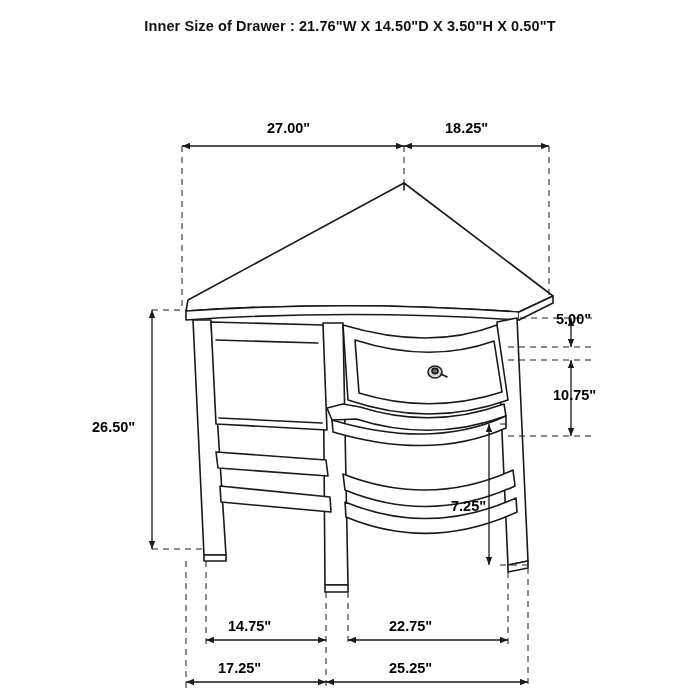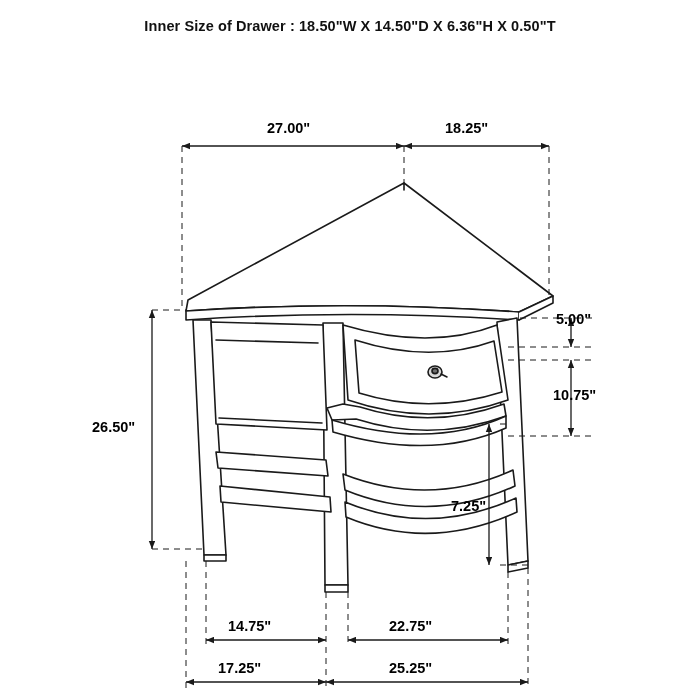--- a/index.html
+++ b/index.html
@@ -44,21 +44,21 @@
     font-weight: bold;
     color: #000;
     white-space: nowrap;
   }
 </style>
 </head>
 <body>
 
 <div id="stage">
 
-  <div class="title">Inner Size of Drawer : 18.50"W X 14.50"D X 6.36"H X 0.50"T</div>
+  <div class="title">Inner Size of Drawer : 21.76"W X 14.50"D X 3.50"H X 0.50"T</div>
 
   <svg id="dwg" viewBox="0 0 700 700">
     <g fill="none" stroke="#1a1a1a" stroke-width="1.6" stroke-linejoin="round" stroke-linecap="round">
 
       <path d="M 404,183 L 553,296 L 519,312 Q 350,300 186,311 L 188,300 Z" fill="#ffffff"></path>
 
       <path d="M 186,311 Q 350,300 519,312 L 519,320 Q 350,309 186,320 Z" fill="#ffffff"></path>
       <path d="M 519,312 L 553,296 L 553,303 L 519,320" fill="#ffffff"></path>
 
       <path d="M 404,183 L 404,190"></path>

